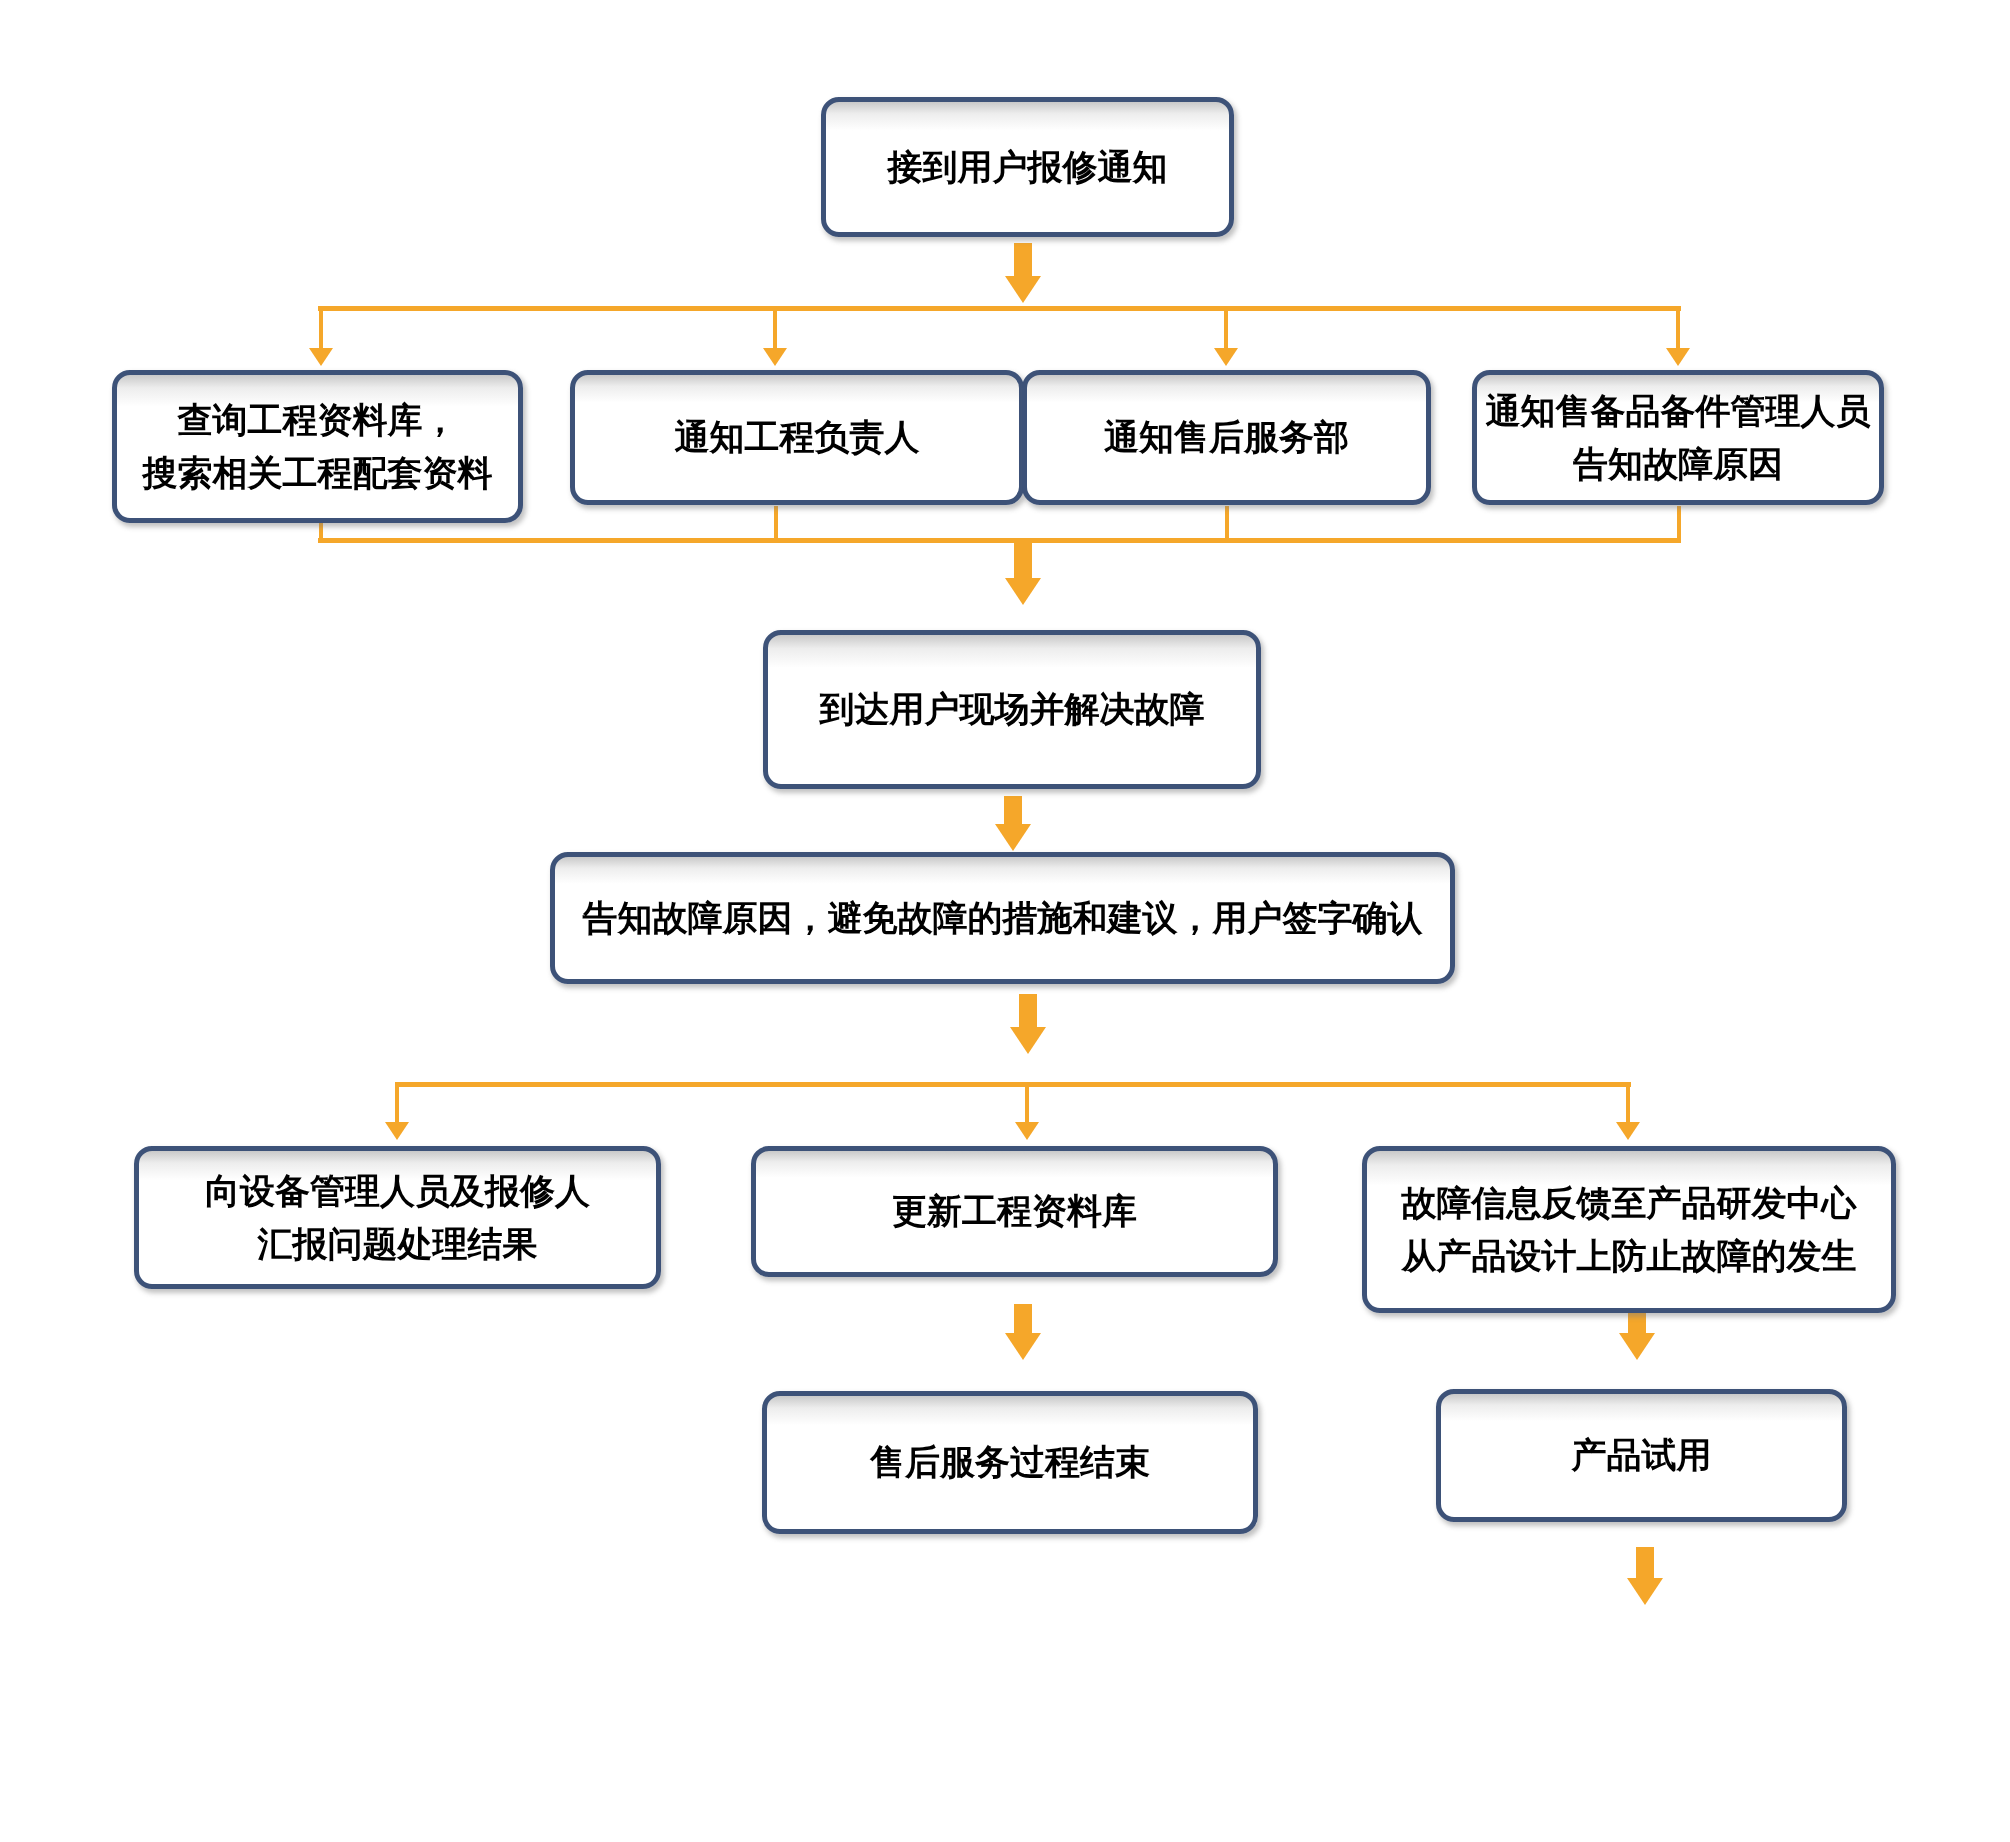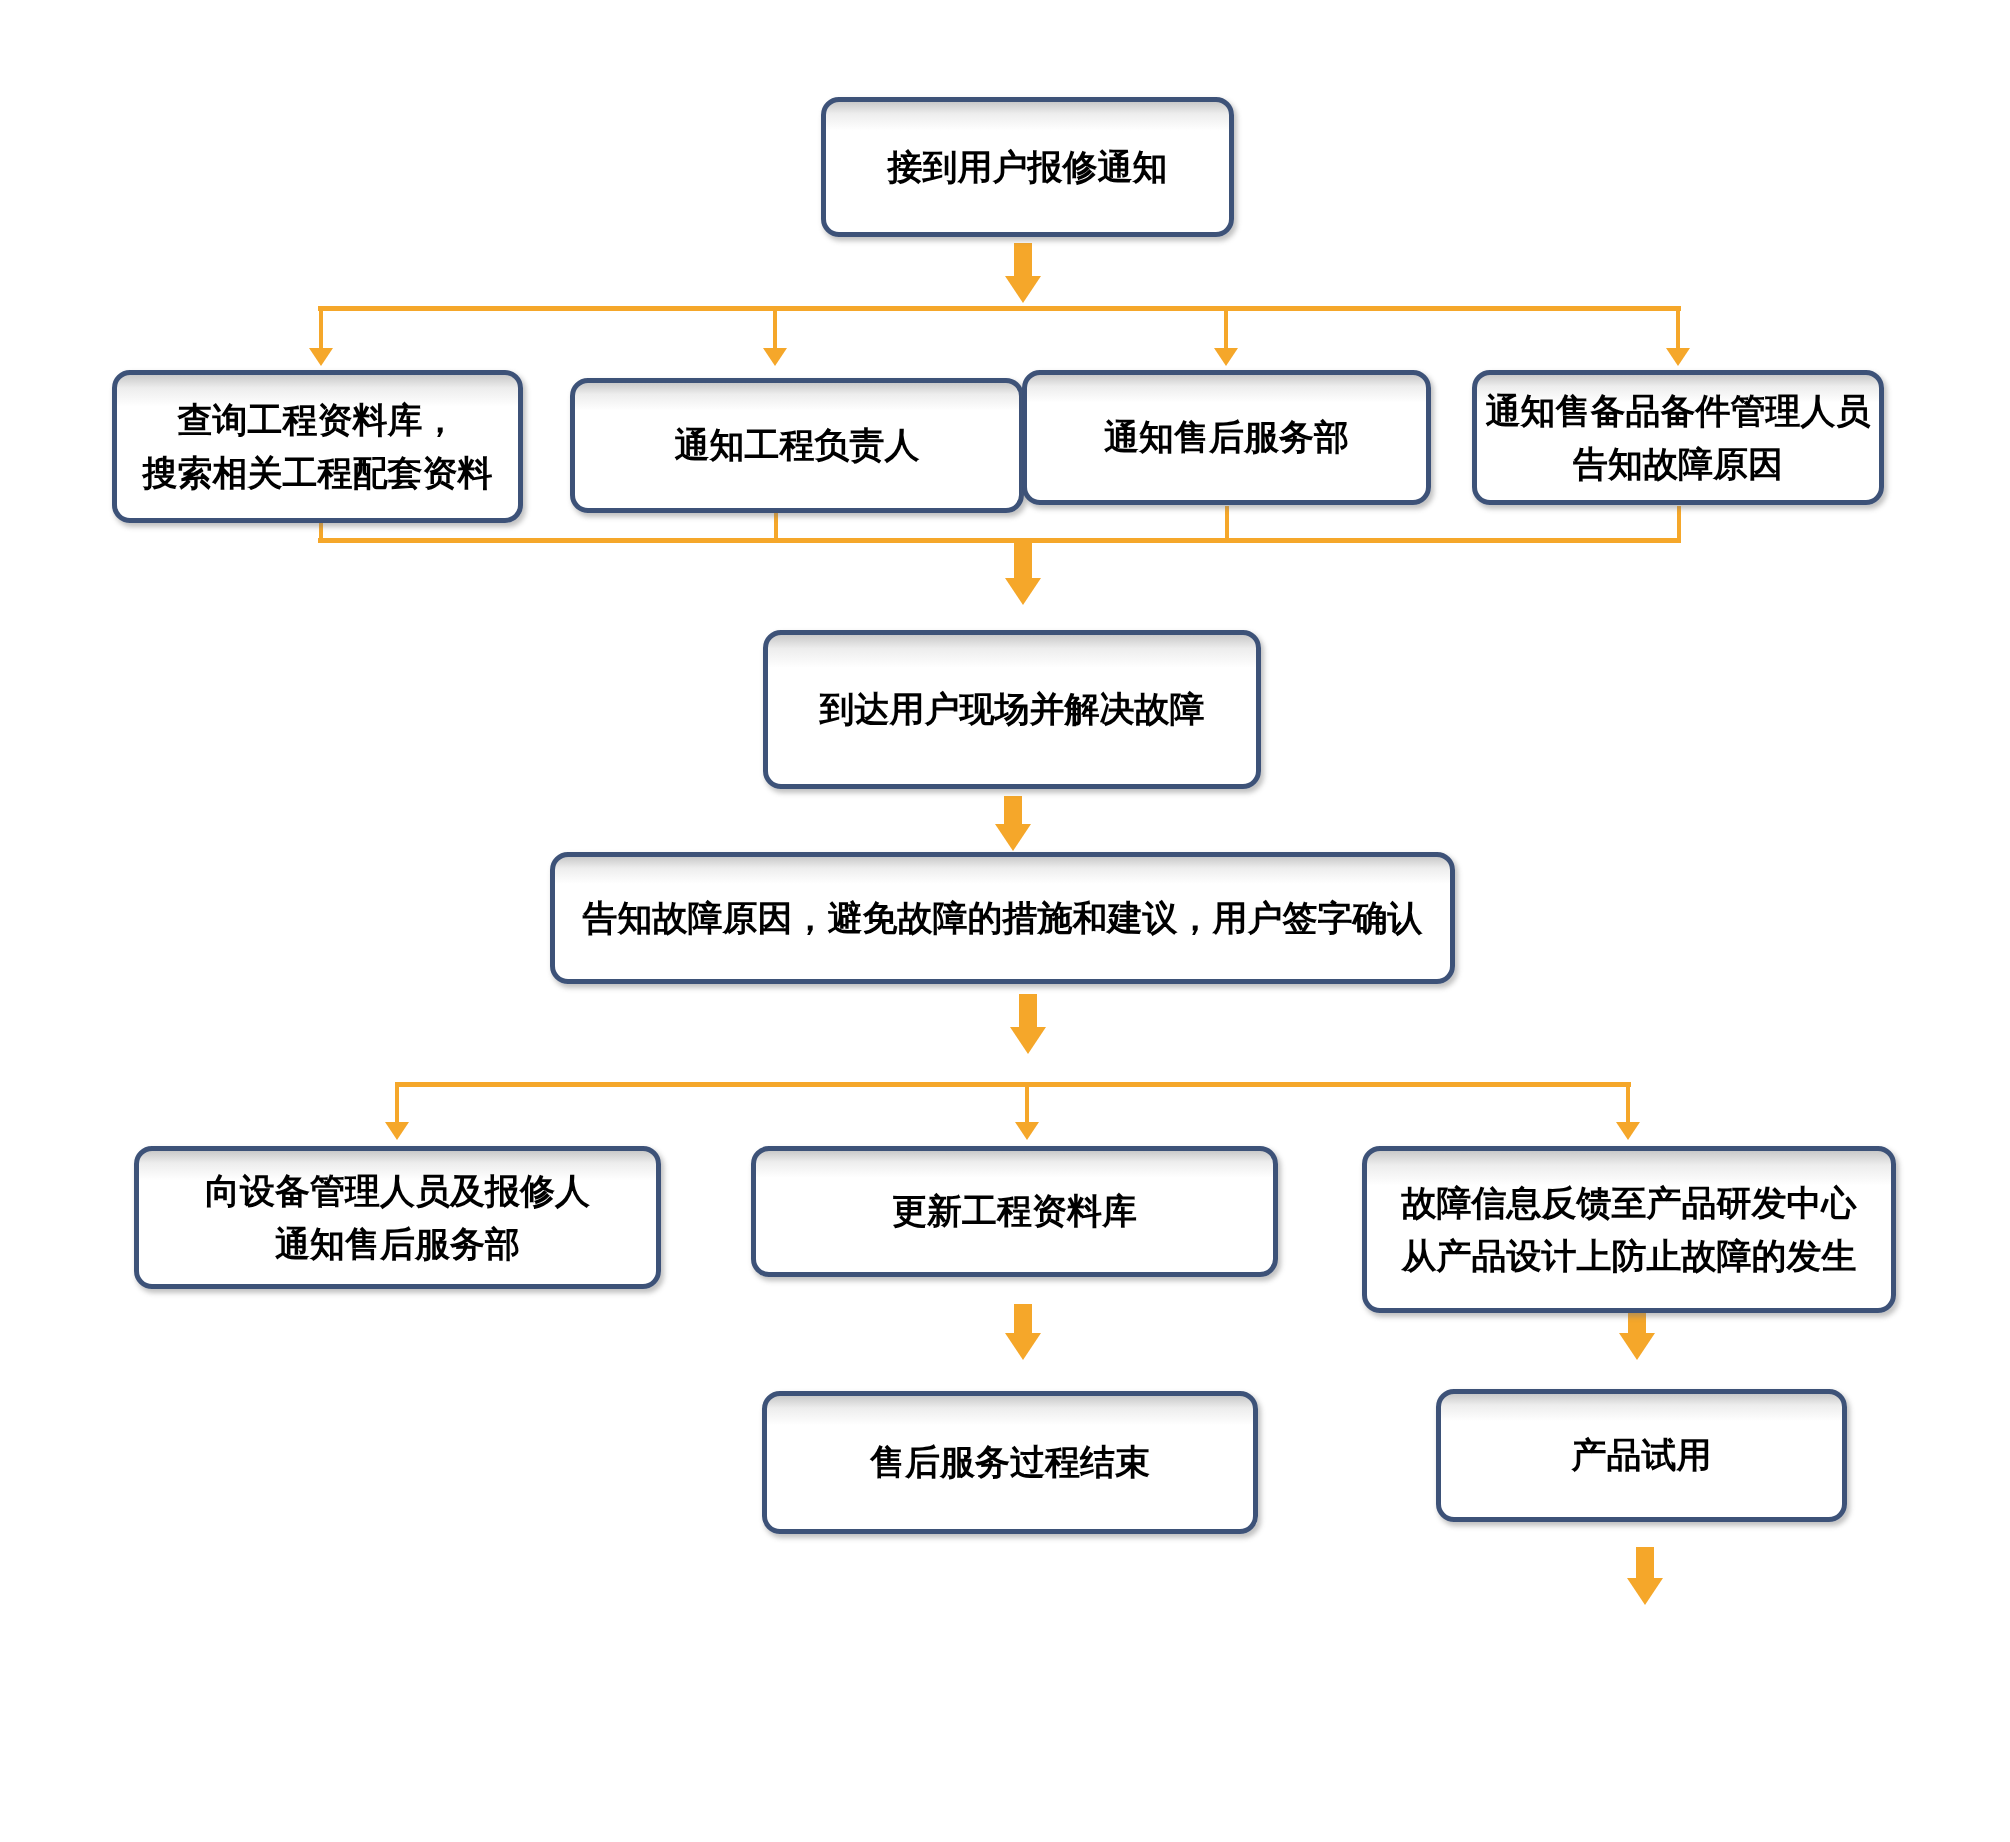--- a/index.html
+++ b/index.html
@@ -108,33 +108,33 @@
   <div class="fat-arrow" style="left:1626px;top:1547px;height:58px;">
     <div class="stem"></div>
     <div class="head"></div>
   </div>
 
   <div class="node" style="left:821px;top:97px;width:413px;height:140px;">接到用户报修通知</div>
 
   <div class="node" style="left:112px;top:370px;width:411px;height:153px;">查询工程资料库，
 搜索相关工程配套资料</div>
 
-  <div class="node" style="left:570px;top:370px;width:454px;height:135px;margin-top:8px;">通知工程负责人</div>
+  <div class="node" style="left:570px;top:370px;width:454px;height:135px;">通知工程负责人</div>
 
   <div class="node" style="left:1022px;top:370px;width:409px;height:135px;">通知售后服务部</div>
 
   <div class="node" style="left:1472px;top:370px;width:412px;height:135px;">通知售备品备件管理人员
 告知故障原因</div>
 
   <div class="node" style="left:763px;top:630px;width:498px;height:159px;">到达用户现场并解决故障</div>
 
   <div class="node" style="left:550px;top:852px;width:905px;height:132px;">告知故障原因，避免故障的措施和建议，用户签字确认</div>
 
   <div class="node" style="left:134px;top:1146px;width:527px;height:143px;">向设备管理人员及报修人
-通知售后服务部</div>
+汇报问题处理结果</div>
 
   <div class="node" style="left:751px;top:1146px;width:527px;height:131px;">更新工程资料库</div>
 
   <div class="node" style="left:1362px;top:1146px;width:534px;height:167px;">故障信息反馈至产品研发中心
 从产品设计上防止故障的发生</div>
 
   <div class="node" style="left:762px;top:1391px;width:496px;height:143px;">售后服务过程结束</div>
 
   <div class="node" style="left:1436px;top:1389px;width:411px;height:133px;">产品试用</div>
 

